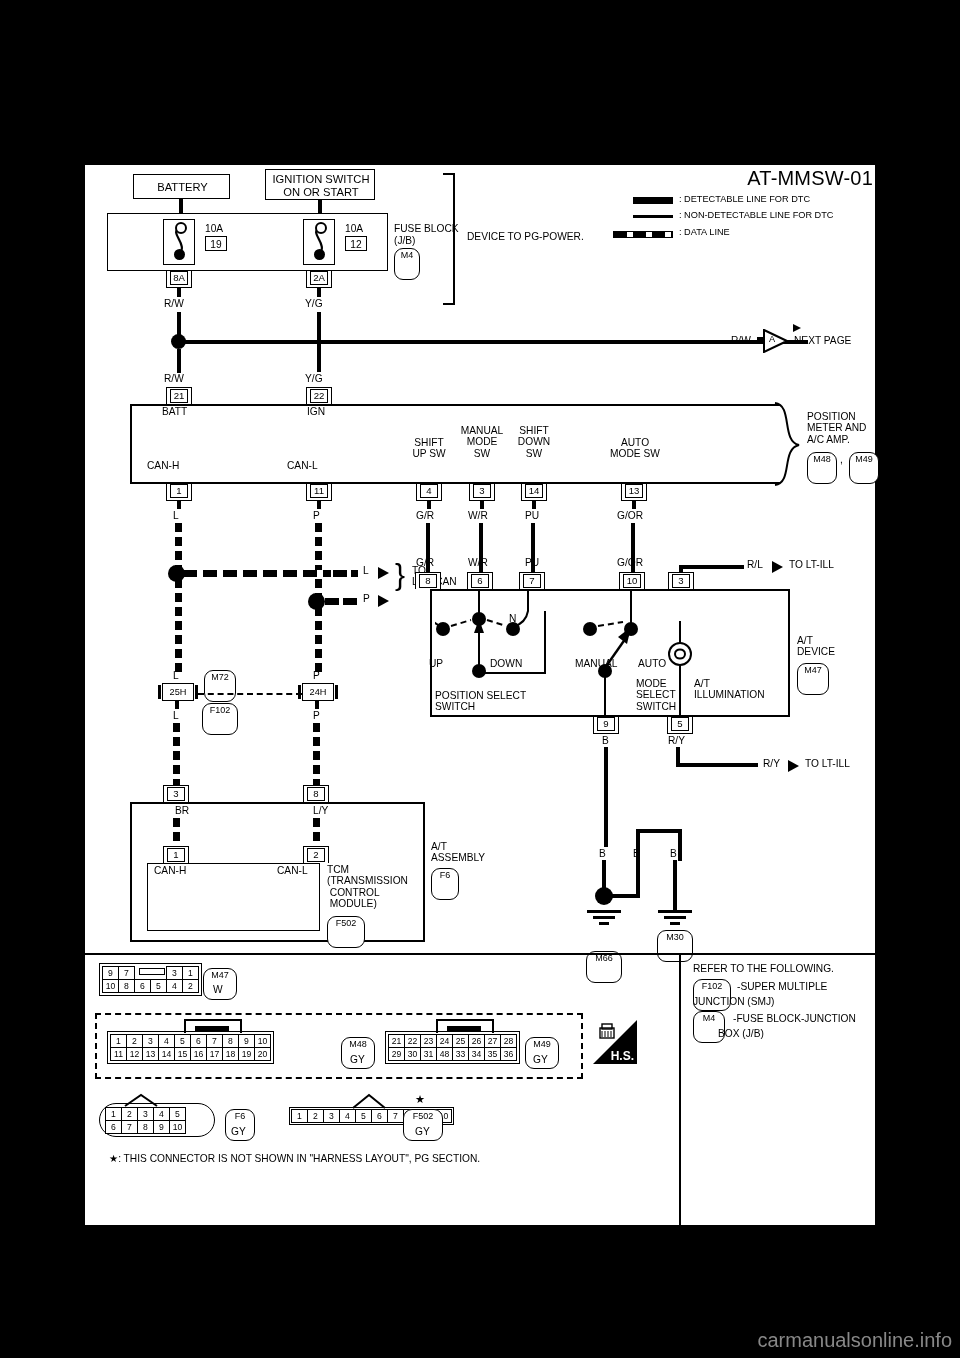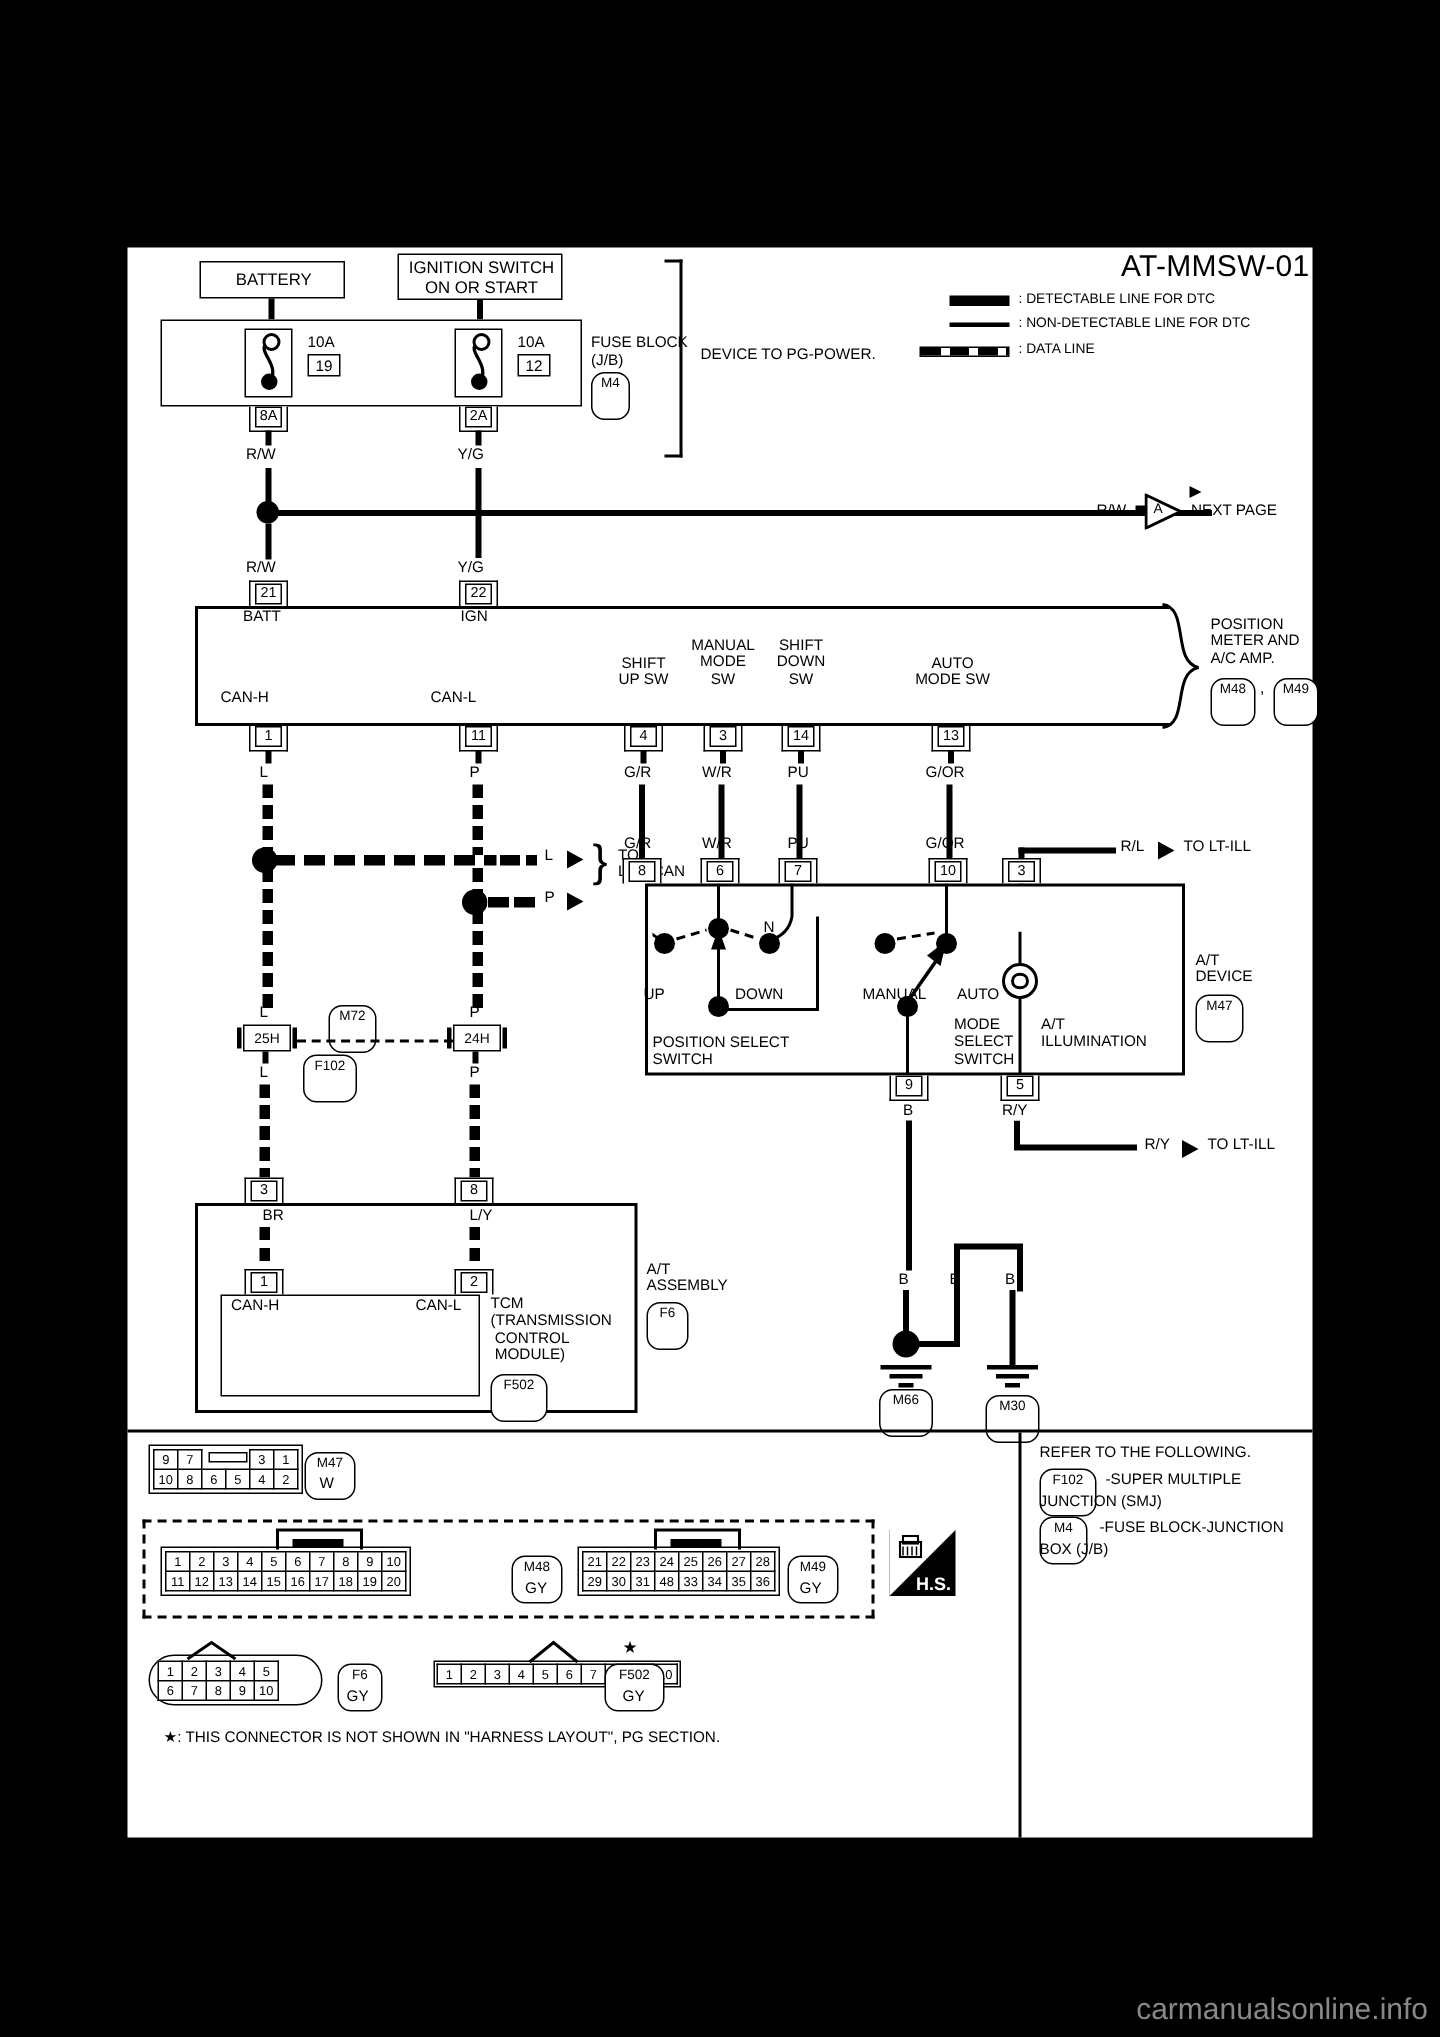--- a/index.html
+++ b/index.html
@@ -242,21 +242,21 @@
   </div>
   <div class="abs" style="left:73px;top:520px;width:3px;height:14px;background:#000;"></div>
   <div class="abs" style="left:110px;top:520px;width:3px;height:14px;background:#000;"></div>
 
   <div class="box" style="left:217px;top:518px;width:32px;height:18px;">
     <div class="t f9" style="left:0;top:3px;width:30px;text-align:center;">24H</div>
   </div>
   <div class="abs" style="left:213px;top:520px;width:3px;height:14px;background:#000;"></div>
   <div class="abs" style="left:250px;top:520px;width:3px;height:14px;background:#000;"></div>
 
-  <div class="ov" style="left:119px;top:505px;width:32px;margin-left:15px;">M72</div>
+  <div class="ov" style="left:119px;top:505px;width:32px;">M72</div>
   <div class="ov" style="left:117px;top:538px;width:36px;">F102</div>
   <div class="abs" style="left:113px;top:528px;width:104px;height:0;border-top:2px dashed #000;"></div>
 
   <div class="vlT" style="left:90px;top:536px;height:8px;"></div>
   <div class="vlT" style="left:230px;top:536px;height:8px;"></div>
   <div class="t f10" style="left:88px;top:545px;">L</div>
   <div class="t f10" style="left:228px;top:545px;">P</div>
 
   <div class="data-v" style="left:88px;top:558px;height:62px;"></div>
   <div class="data-v" style="left:228px;top:558px;height:62px;"></div>
@@ -415,21 +415,21 @@
   <div class="gnd" style="left:498px;top:745px;width:42px;height:16px;">
     <i style="top:0;width:34px;height:3px;"></i>
     <i style="top:6px;width:22px;height:3px;"></i>
     <i style="top:12px;width:10px;height:3px;"></i>
   </div>
   <div class="gnd" style="left:569px;top:745px;width:42px;height:16px;">
     <i style="top:0;width:34px;height:3px;"></i>
     <i style="top:6px;width:22px;height:3px;"></i>
     <i style="top:12px;width:10px;height:3px;"></i>
   </div>
-  <div class="ov" style="left:501px;top:761px;width:36px;">M66</div>
+  <div class="ov" style="left:501px;top:786px;width:36px;">M66</div>
   <div class="ov" style="left:572px;top:765px;width:36px;">M30</div>
 
   <div class="abs" style="left:0;top:788px;width:790px;height:2px;background:#000;"></div>
   <div class="abs" style="left:594px;top:790px;width:2px;height:270px;background:#000;"></div>
 
   <div class="gwrap" style="left:14px;top:798px;">
     <table class="gtab" style="position:relative;">
       <tbody>
           <tr>
             <td>9</td>
@@ -588,18 +588,18 @@
 
   <div class="t f10" style="left:24px;top:988px;">★: THIS CONNECTOR IS NOT SHOWN IN "HARNESS LAYOUT", PG SECTION.</div>
 
   <div>
     <div class="t f10" style="left:608px;top:798px;">REFER TO THE FOLLOWING.</div>
     <div class="ov" style="left:608px;top:814px;width:38px;">F102</div>
     <div class="t f10" style="left:652px;top:816px;">-SUPER MULTIPLE</div>
     <div class="t f10" style="left:608px;top:831px;">JUNCTION (SMJ)</div>
     <div class="ov" style="left:608px;top:846px;width:32px;">M4</div>
     <div class="t f10" style="left:648px;top:848px;">-FUSE BLOCK-JUNCTION</div>
-    <div class="t f10" style="left:608px;top:863px;">BOX (J/B)</div>
+    <div class="t f10" style="left:608px;top:863px;padding-left:25px;">BOX (J/B)</div>
   </div>
 
 </div>
 
 <div class="footer">carmanualsonline.info</div>
 
 </body></html>

